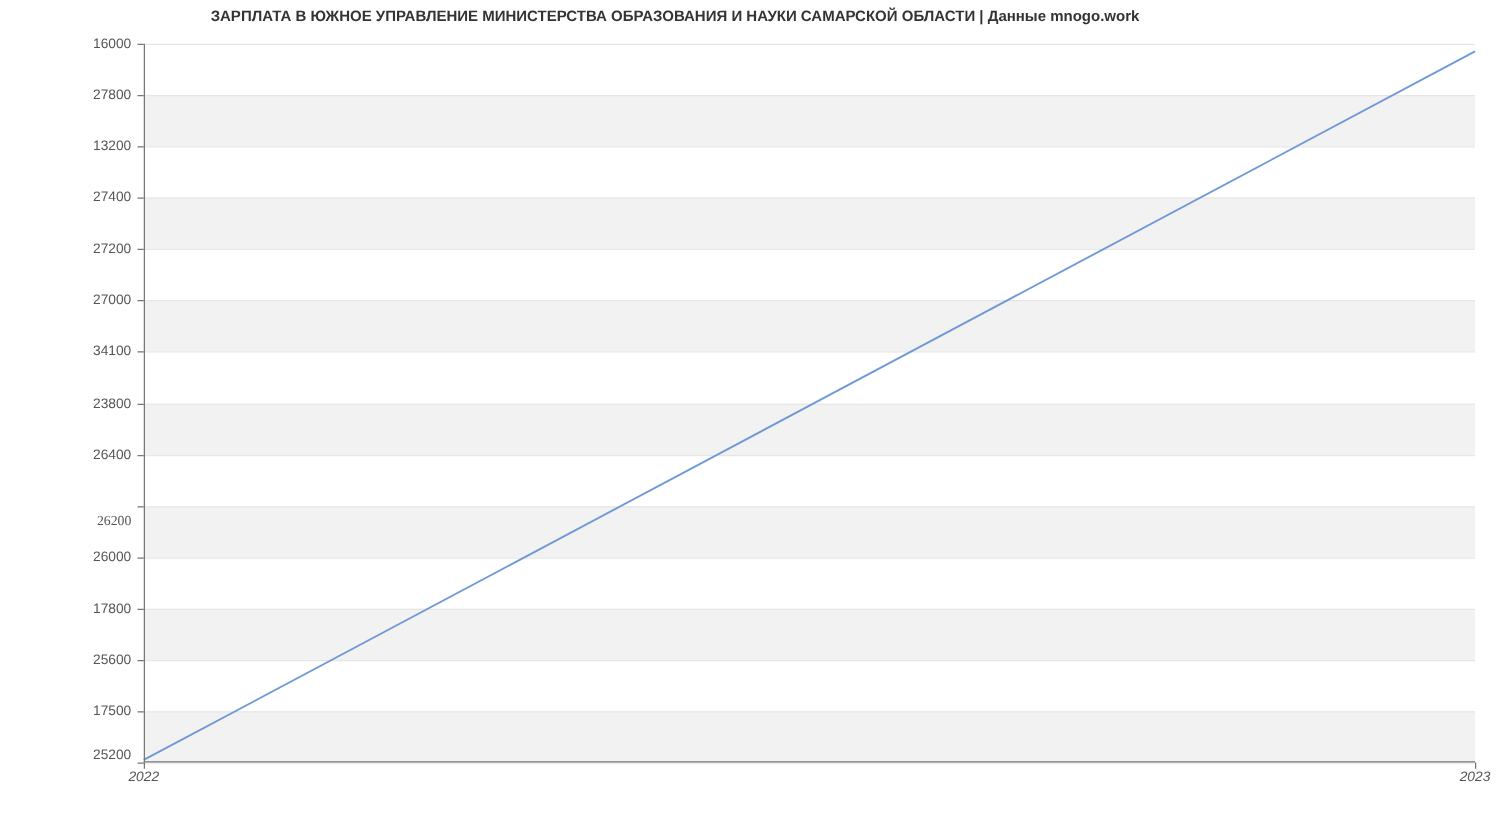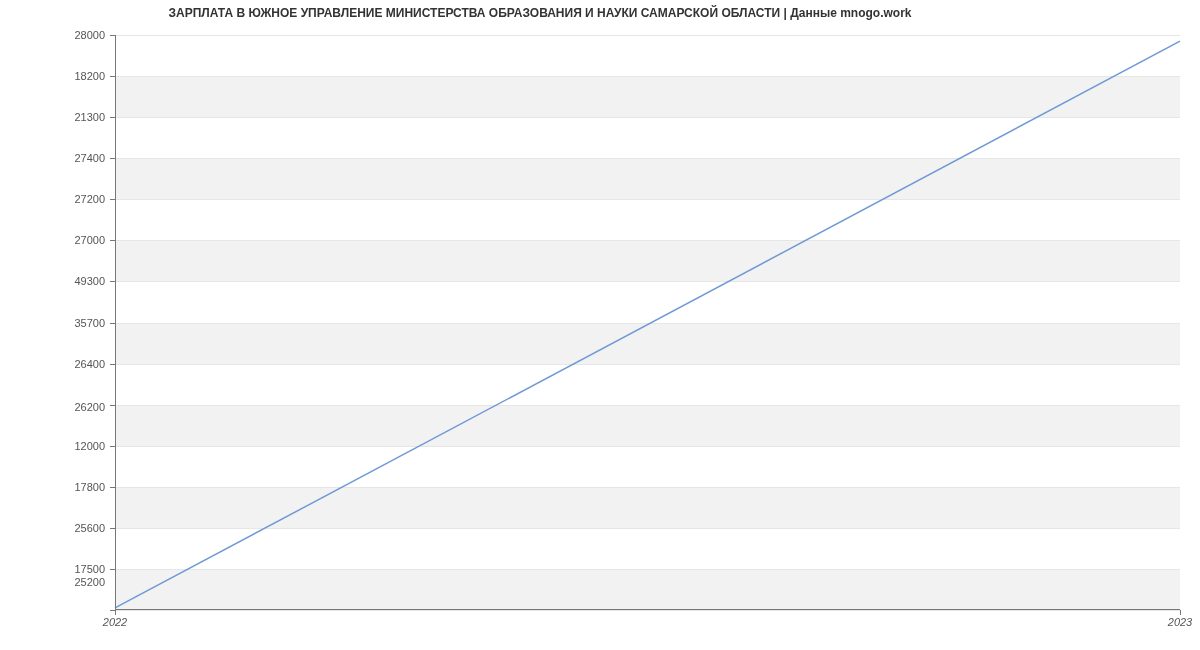--- a/index.html
+++ b/index.html
@@ -138,35 +138,35 @@
         <div class="grid-line" style="top: 0px;"></div>
       </div>
     <svg class="series" id="series-svg" preserveAspectRatio="none" viewBox="0 0 1065 575">
         <polyline points="0,572.9464285714286 1065,6.160714285714221" fill="none" stroke="#6f99d6" stroke-width="1.5"></polyline>
       </svg>
     <div class="axis-line axis-x"></div>
     <div class="axis-line axis-y"></div>
   </div>
 
   <div id="y-labels">
-      <div class="y-tick-label" style="top: 582px;">25200</div>
+      <div class="y-tick-label" style="top: 604px;">25200</div>
       <div class="y-tick-label" style="top: 568.929px;">17500</div>
       <div class="y-tick-label" style="top: 527.857px;">25600</div>
       <div class="y-tick-label" style="top: 486.786px;">17800</div>
-      <div class="y-tick-label" style="top: 445.714px;">12000</div>
-      <div class="y-tick-label" style="top: 407px;">26200</div>
+      <div class="y-tick-label" style="top: 445.714px;">26000</div>
+      <div class="y-tick-label" style="top: 417px; font-family: Liberation Serif, serif;">26200</div>
       <div class="y-tick-label" style="top: 363.571px;">26400</div>
-      <div class="y-tick-label" style="top: 322.5px;">35700</div>
-      <div class="y-tick-label" style="top: 281.429px;">49300</div>
+      <div class="y-tick-label" style="top: 322.5px;">23800</div>
+      <div class="y-tick-label" style="top: 281.429px;">34100</div>
       <div class="y-tick-label" style="top: 240.357px;">27000</div>
       <div class="y-tick-label" style="top: 199.286px;">27200</div>
       <div class="y-tick-label" style="top: 158.214px;">27400</div>
-      <div class="y-tick-label" style="top: 117.143px;">21300</div>
-      <div class="y-tick-label" style="top: 76.0714px;">18200</div>
-      <div class="y-tick-label" style="top: 35px;">28000</div>
+      <div class="y-tick-label" style="top: 117.143px;">13200</div>
+      <div class="y-tick-label" style="top: 76.0714px;">27800</div>
+      <div class="y-tick-label" style="top: 35px;">16000</div>
     </div>
   <div id="y-ticks">
       <div class="y-tick" style="top: 610px;"></div>
       <div class="y-tick" style="top: 568.929px;"></div>
       <div class="y-tick" style="top: 527.857px;"></div>
       <div class="y-tick" style="top: 486.786px;"></div>
       <div class="y-tick" style="top: 445.714px;"></div>
       <div class="y-tick" style="top: 404.643px;"></div>
       <div class="y-tick" style="top: 363.571px;"></div>
       <div class="y-tick" style="top: 322.5px;"></div>

